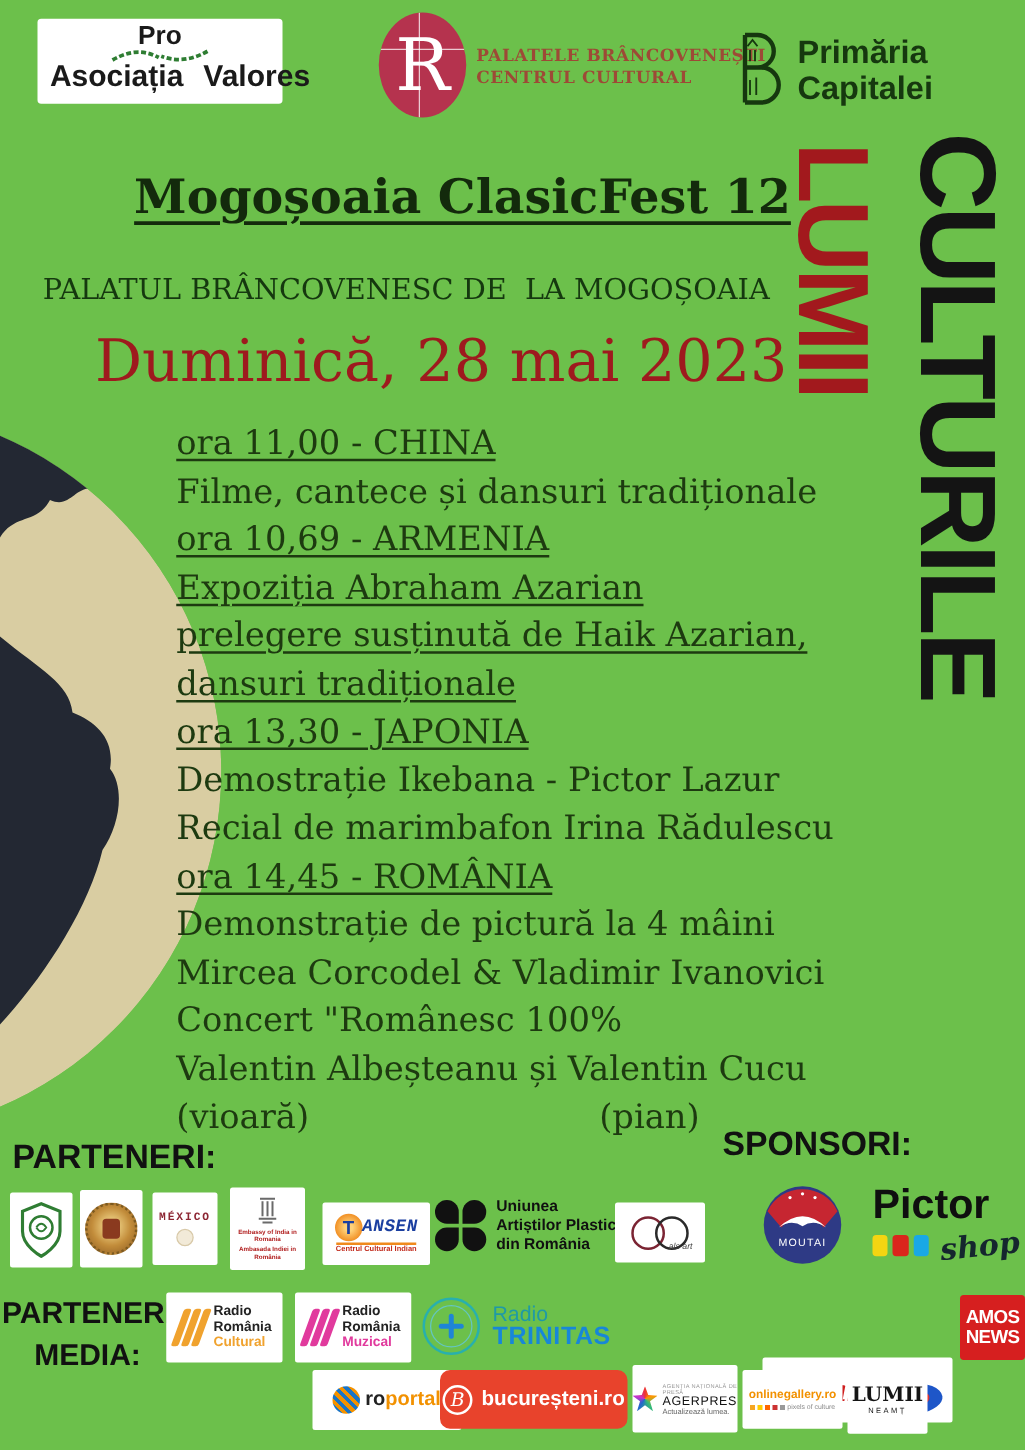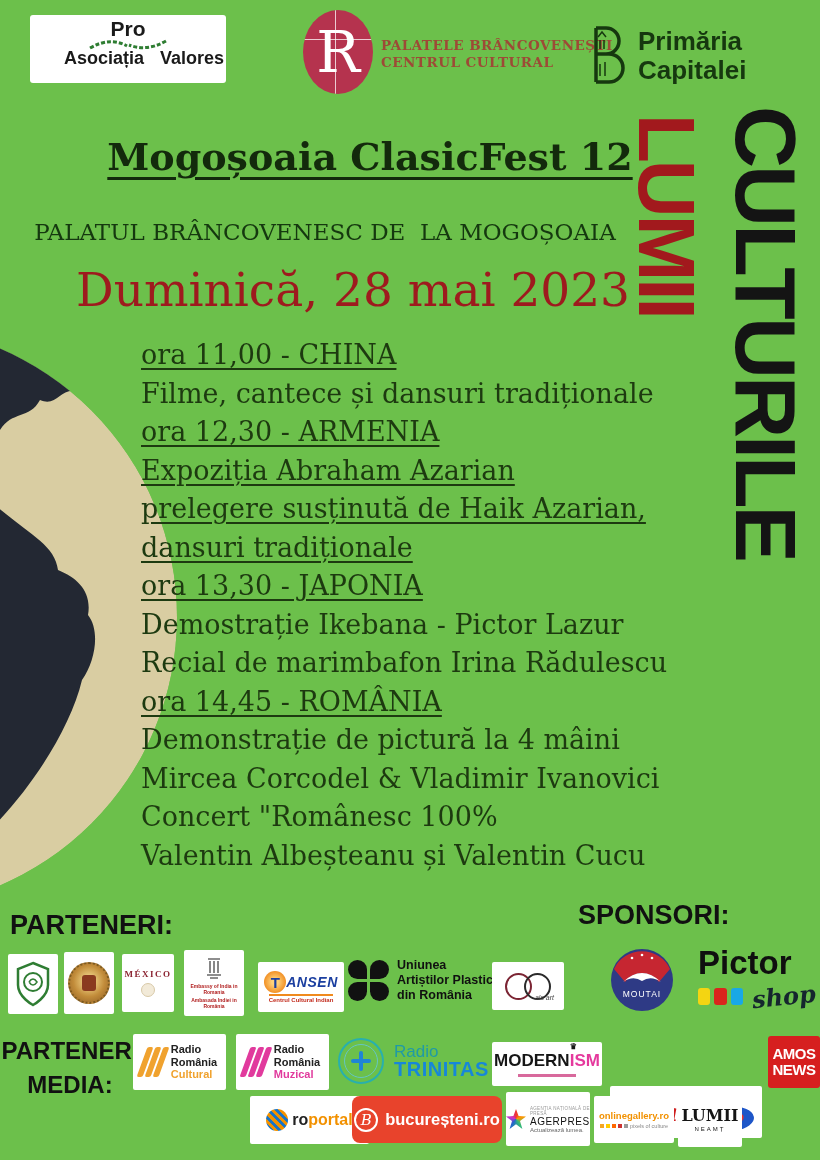--- a/index.html
+++ b/index.html
@@ -5,21 +5,21 @@
   * { margin:0; padding:0; box-sizing:border-box; }
   body { width:820px; height:1160px; font-family:"Liberation Sans", sans-serif; }
   .poster { position:relative; width:820px; height:1160px; background:#6cc04b; overflow:hidden; }
   .abs { position:absolute; }
 
   
   .valores { left:30px; top:15px; width:196px; height:68px; background:#fff; border-radius:3px;
              text-align:center; color:#1a1a1a; font-weight:bold; padding-top:3px; }
   .valores .pro { font-size:21px; line-height:21px; }
   .valores .laurel { display:block; margin:-2px auto -4px auto; }
-  .valores .vrow { display:flex; justify-content:center; gap:16px; font-size:18px;margin-left:32px; }
+  .valores .vrow { display:flex; justify-content:center; gap:16px; font-size:24px;margin-left:32px; }
 
   .cc-circle { left:303px; top:10px; width:70px; height:84px; background:#b5334e; border-radius:50%;
                display:flex; align-items:center; justify-content:center; overflow:hidden; }
   .cc-circle span { color:#fff; font-family:"DejaVu Serif", serif; font-size:58px; line-height:58px; }
   .cc-circle:before, .cc-circle:after { content:""; position:absolute; background:rgba(255,255,255,.75); }
   .cc-circle:before { left:0; top:34%; width:100%; height:1px; }
   .cc-circle:after  { left:46%; top:0; width:1px; height:100%; }
   .cc-text { left:381px; top:37px; color:#9d4a36; font-family:"DejaVu Serif", serif; font-weight:bold;
              font-size:13.5px; line-height:17px; letter-spacing:.5px; }
 
@@ -60,32 +60,32 @@
   .wbox { background:#fff; border-radius:2px; display:flex; align-items:center; justify-content:center; }
 
   .p-shield { left:8px; top:954px; width:50px; height:60px; }
   .p-armenia { left:64px; top:952px; width:50px; height:62px; }
   .armenia-disc { width:42px; height:42px; border-radius:50%;
      background:radial-gradient(circle at 50% 45%, #e9c97c 18%, #c28c3a 55%, #8a5a22 100%);
      border:2px dotted #7d5a1f; display:flex; align-items:center; justify-content:center; }
   .armenia-core { width:14px; height:16px; background:#8a3a1f; border-radius:3px; }
 
   .p-mexico { left:122px; top:954px; width:52px; height:58px; flex-direction:column; gap:4px; }
-  .p-mexico .mx { color:#8c2633; font-family:Liberation Serif, serif; font-weight:bold; font-size:9px; letter-spacing:1.5px; }
+  .p-mexico .mx { color:#8c2633; font-family:Liberation Mono, monospace; font-weight:bold; font-size:9px; letter-spacing:1.5px; }
   .p-mexico .mx-seal { width:14px; height:14px; border-radius:50%; border:1px solid #d8c9a8; background:#f2ead8; }
 
   .p-india { left:184px; top:950px; width:60px; height:66px; flex-direction:column; gap:2px; padding:3px; }
   .p-india .itxt { color:#b01c1c; font-size:5px; line-height:6px; text-align:center; font-weight:bold; }
 
   .p-tansen { left:258px; top:962px; width:86px; height:50px; flex-direction:column; gap:1px; }
   .tansen-row { display:flex; align-items:center; }
   .tansen-t { width:22px; height:22px; border-radius:50%;
      background:radial-gradient(circle,#ffd27a 20%,#f08a1d 75%); color:#1b3fa0; font-weight:800; font-size:15px;
      display:flex; align-items:center; justify-content:center; }
-  .tansen-rest { color:#1b3fa0; font-weight:800; font-style:italic; font-size:14px; letter-spacing:.5px; }
+  .tansen-rest { color:#1b3fa0; font-weight:800; font-style:italic; font-size:14px; letter-spacing:.5px;font-family:Liberation Mono, monospace; }
   .tansen-sub { color:#c22c1e; font-size:6px; font-weight:bold; border-top:2px solid #f08a1d; padding-top:1px; }
 
   .p-uap { left:348px; top:958px; display:flex; align-items:center; gap:8px; }
   .uap-ico { display:grid; grid-template-columns:19px 19px; grid-template-rows:19px 19px; gap:3px; }
   .uap-ico span { background:#111; }
   .uap-ico span:nth-child(1){ border-radius:50% 50% 0 50%; }
   .uap-ico span:nth-child(2){ border-radius:50% 50% 50% 0; }
   .uap-ico span:nth-child(3){ border-radius:50% 0 50% 50%; }
   .uap-ico span:nth-child(4){ border-radius:0 50% 50% 50%; }
   .uap-text { color:#101010; font-weight:800; font-size:12.5px; line-height:15px; }
@@ -225,32 +225,36 @@
   <div class="abs title">Mogoșoaia ClasicFest 12</div>
   <div class="abs subtitle">PALATUL BRÂNCOVENESC DE  LA MOGOȘOAIA</div>
   <div class="abs date">Duminică, 28 mai 2023</div>
 
   <div class="abs vert culturile">CULTURILE</div>
   <div class="abs vert lumii">LUMII</div>
 
   <div class="abs program">
     <div class="u">ora 11,00 - CHINA</div>
     <div>Filme, cantece și dansuri tradiționale</div>
-    <div class="u">ora 12,30 - ARMENIA</div>
+    <div class="u">ora 10,69 - ARMENIA</div>
     <div class="u">Expoziția Abraham Azarian</div>
     <div class="u">prelegere susținută de Haik Azarian,</div>
     <div class="u">dansuri tradiționale</div>
     <div class="u">ora 13,30 - JAPONIA</div>
     <div>Demostrație Ikebana - Pictor Lazur</div>
     <div>Recial de marimbafon Irina Rădulescu</div>
     <div class="u">ora 14,45 - ROMÂNIA</div>
     <div>Demonstrație de pictură la 4 mâini</div>
     <div>Mircea Corcodel &amp; Vladimir Ivanovici</div>
     <div>Concert "Românesc 100%</div>
     <div>Valentin Albeșteanu și Valentin Cucu</div>
+    <div class="lastline">
+      <span>(vioară)</span>
+      <span class="pian">(pian)</span>
+    </div>
   </div>
 
   <div class="abs lbl parteneri-lbl">PARTENERI:</div>
   <div class="abs lbl sponsori-lbl">SPONSORI:</div>
   <div class="abs lbl media-lbl">
     <div>PARTENERI</div>
     <div>MEDIA:</div>
   </div>
 
   <div class="abs wbox p-shield">
@@ -358,26 +362,20 @@
     <span class="t-ico">
         <em></em>
         <b></b>
       </span>
     <span>
       <div class="t-radio">Radio</div>
       <div class="t-name">TRINITAS</div>
     </span>
   </div>
 
-  <div class="abs wbox m-modernism">
-    <div class="mod-line">
-      <span>MODERN</span><span class="ism">ISM</span>
-    </div>
-    <div class="mod-bar"></div>
-  </div>
 
   <div class="abs wbox m-jurnalmm">
     <span class="jm-name">jurnalmm</span>
     <span class="jm-blob"></span>
     <span class="jm-ro">.ro</span>
   </div>
 
   <div class="abs m-amos">
     <span>AMOS</span>
     <span>NEWS</span>

